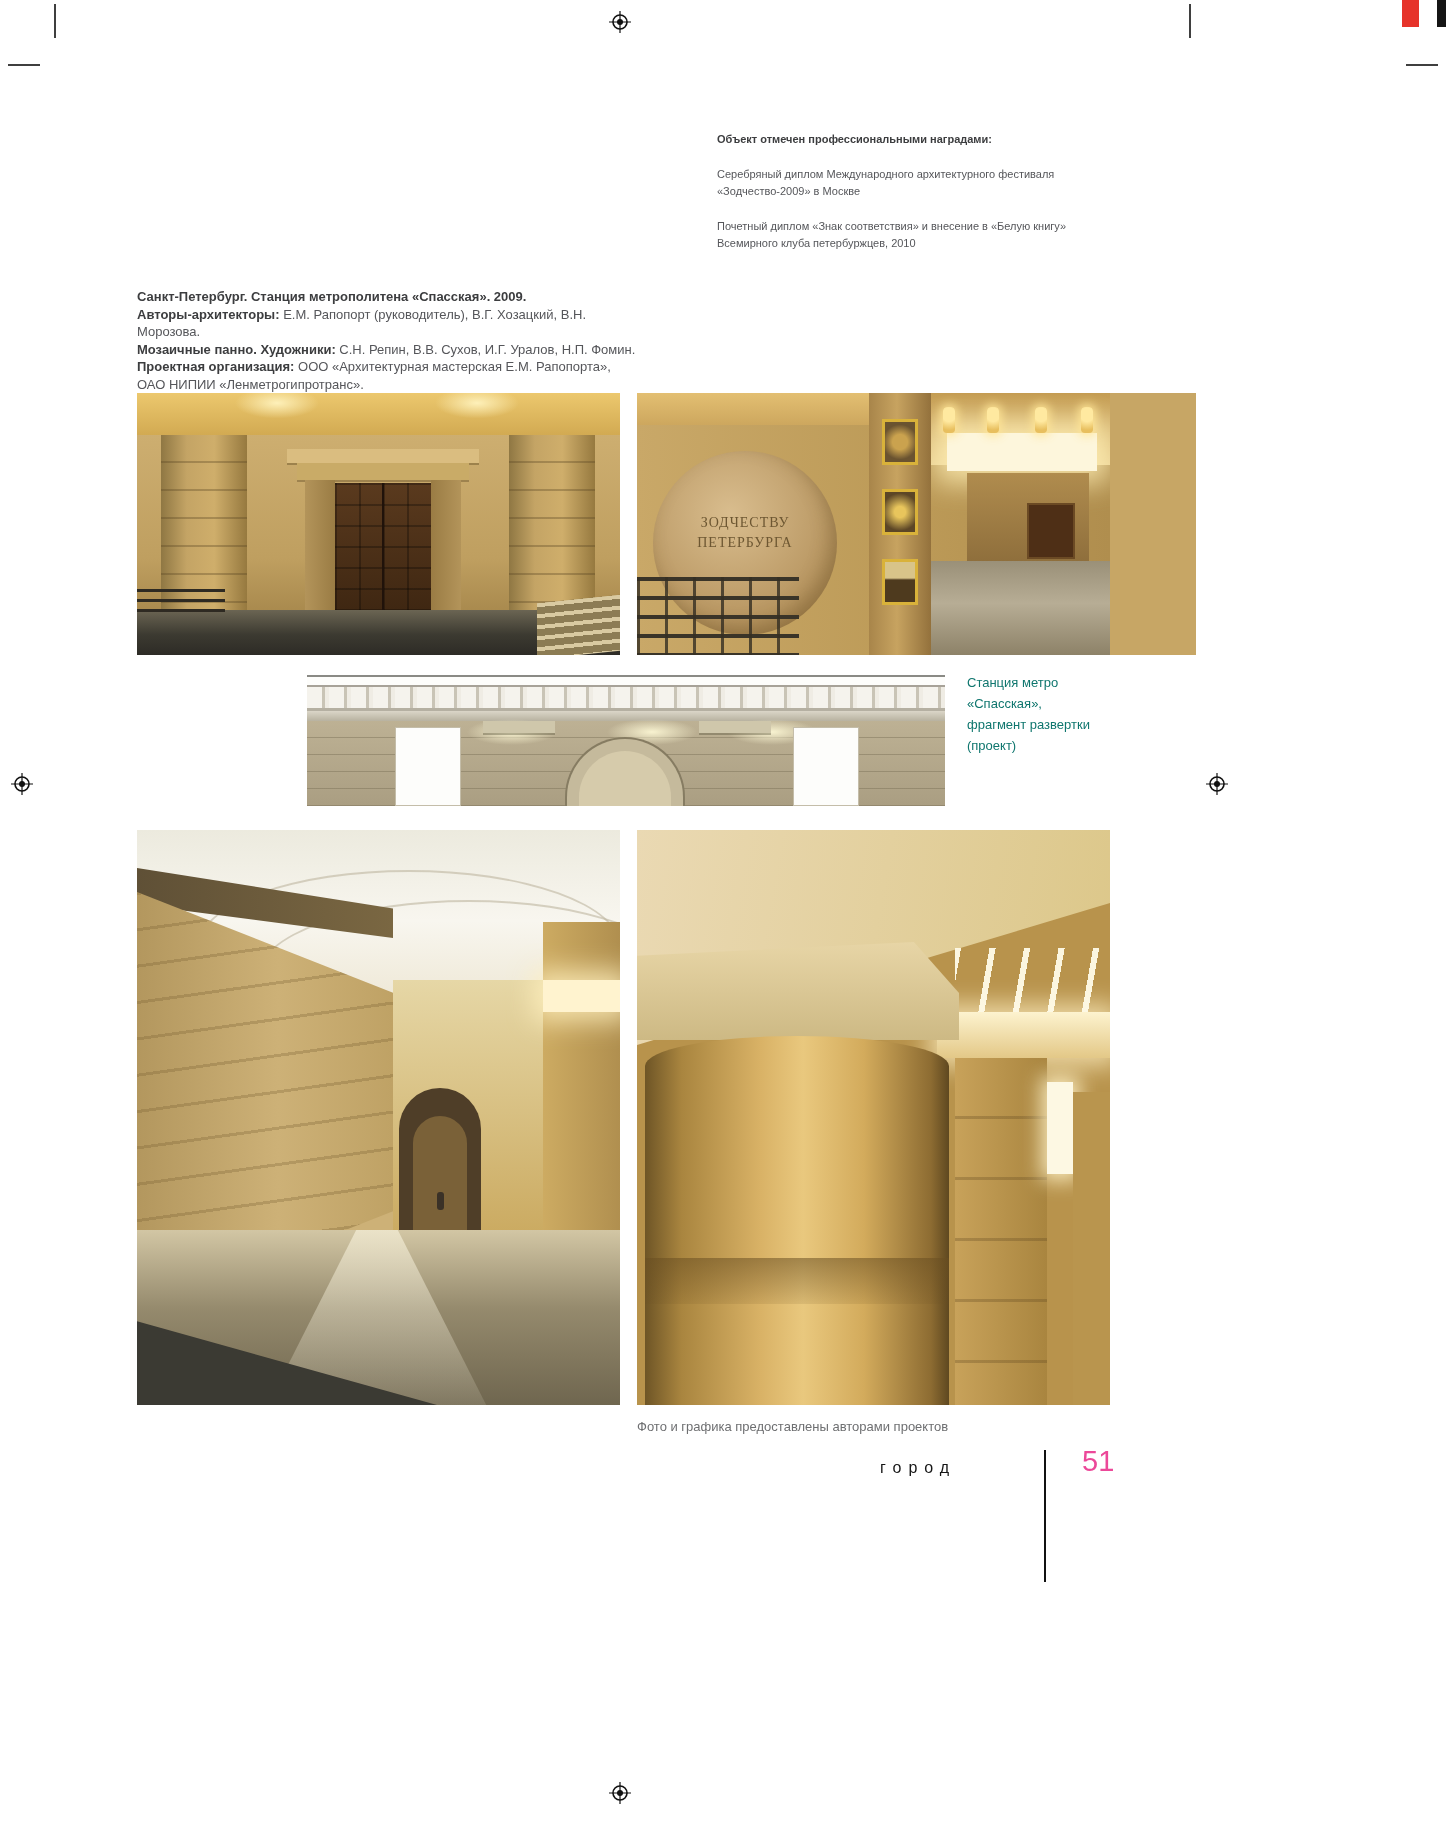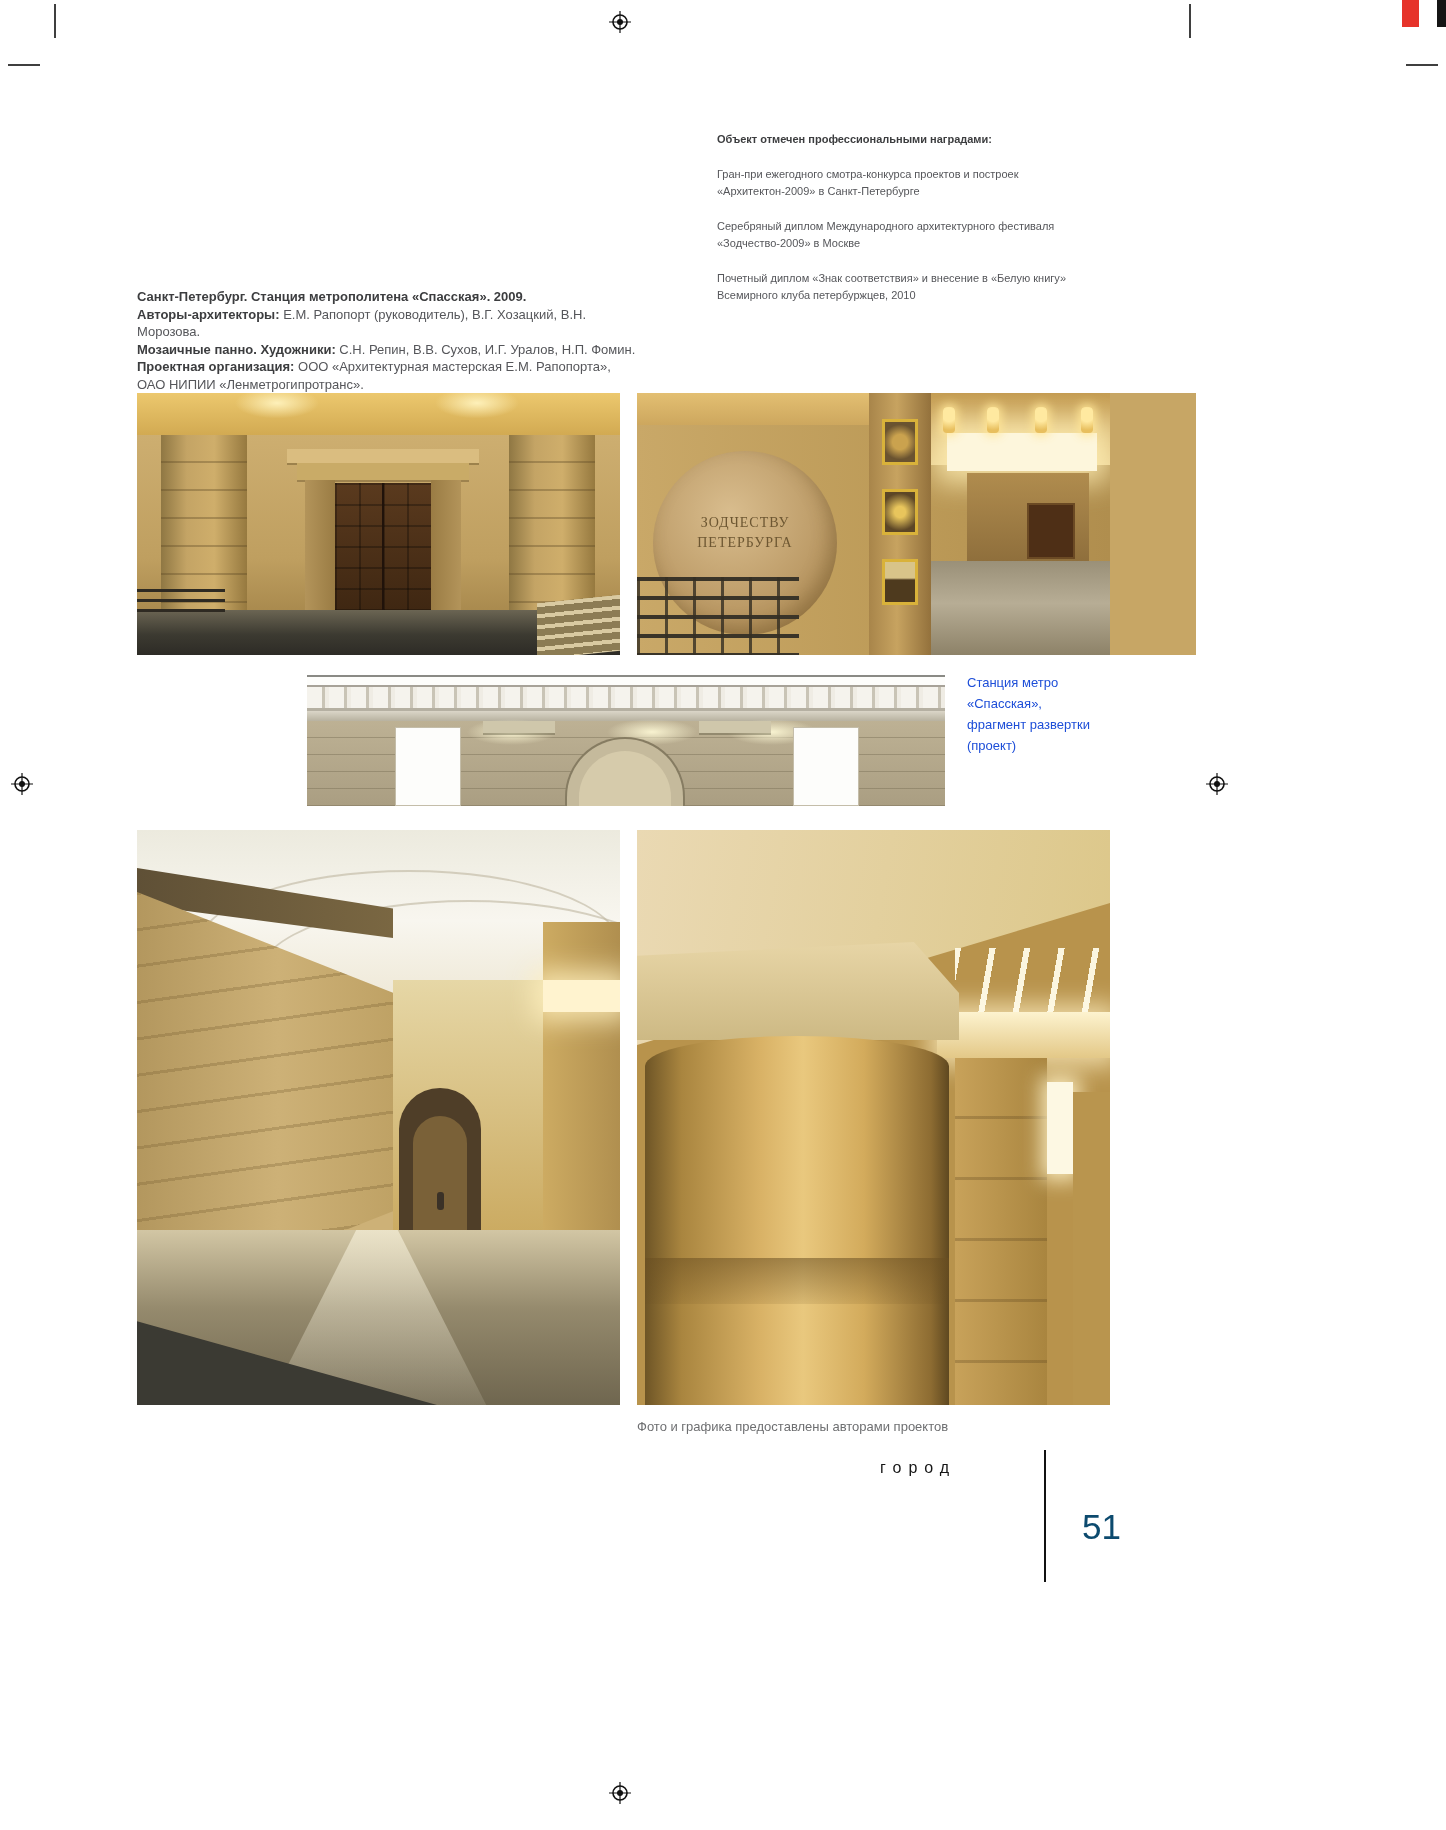--- a/index.html
+++ b/index.html
@@ -26,27 +26,27 @@
   .info p{margin:0;white-space:pre-line;}
   .info b{color:#3c3d3f;font-weight:bold;}
   .info-title{font-weight:bold;color:#3c3d3f;}
 
   .awards{position:absolute;left:717px;top:131px;width:410px;
           font-size:11px;line-height:17.5px;color:#55565a;}
   .awards p{margin:0 0 17px 0;white-space:pre-line;}
   .awards-heading{font-weight:bold;color:#3c3d3f;}
 
   .drawing-caption{position:absolute;left:967px;top:672px;width:160px;
-          font-size:13px;line-height:21px;color:#1d4ed8;white-space:pre-line;}
+          font-size:13px;line-height:21px;color:#0f766e;white-space:pre-line;}
 
   .footer-caption{position:absolute;left:637px;top:1419px;font-size:13px;color:#6e6f71;}
   .footer-section{position:absolute;left:880px;top:1459px;width:157px;text-align:left;
           font-size:16px;letter-spacing:7px;color:#161616;}
   .footer-rule{position:absolute;left:1044px;top:1450px;width:2px;height:132px;background:#111;}
-  .page-number{position:absolute;left:1082px;top:1507px;font-size:35px;color:#0c4a6e;}
+  .page-number{position:absolute;left:1082px;top:1445px;font-size:29px;color:#ec4899;}
 
   
   .photo{position:absolute;overflow:hidden;}
   .photo *{position:absolute;}
   .photo-tl{left:137px;top:393px;width:483px;height:262px;background:#c3a368;}
   .photo-tr{left:637px;top:393px;width:559px;height:262px;background:#c7a665;}
   .photo-bl{left:137px;top:830px;width:483px;height:575px;background:#cdb177;}
   .photo-br{left:637px;top:830px;width:473px;height:575px;background:#b8934c;}
   .drawing{position:absolute;left:307px;top:675px;width:638px;height:131px;background:#fdfdfb;overflow:hidden;}
   .drawing *{position:absolute;}
@@ -226,22 +226,20 @@
     <p class="info-line"><b>Авторы-архитекторы:</b><span> Е.М. Рапопорт (руководитель), В.Г. Хозацкий, В.Н. Морозова.</span></p>
     <p class="info-line"><b>Мозаичные панно. Художники:</b><span> С.Н. Репин, В.В. Сухов, И.Г. Уралов, Н.П. Фомин.</span></p>
     <p class="info-line"><b>Проектная организация:</b><span> ООО «Архитектурная мастерская Е.М. Рапопорта»,
 ОАО НИПИИ «Ленметрогипротранс».</span></p>
     <p class="info-line"><b>Строительная организация:</b><span> ЗАО «СМУ–13 Метрострой».</span></p>
     <p class="info-line"><b>Заказчик:</b><span> Служба капитального строительства СПб ГУП «Петербургский метрополитен»</span></p>
   </section>
 
   <section class="awards">
     <p class="awards-heading">Объект отмечен профессиональными наградами:</p>
-    <p class="award">Гран-при ежегодного смотра-конкурса проектов и построек
-«Архитектон-2009» в Санкт-Петербурге</p>
     <p class="award">Серебряный диплом Международного архитектурного фестиваля
 «Зодчество-2009» в Москве</p>
     <p class="award">Почетный диплом «Знак соответствия» и внесение в «Белую книгу»
 Всемирного клуба петербуржцев, 2010</p>
   </section>
 
   <div class="photo photo-tl">
     <div class="ptl-ceil"></div>
     <div class="ptl-wall"></div>
     <div class="ptl-colL"></div>

